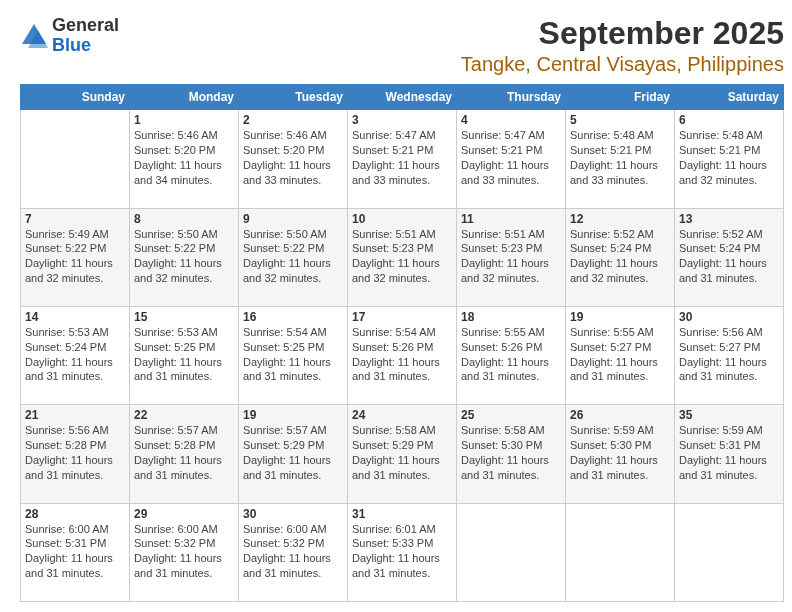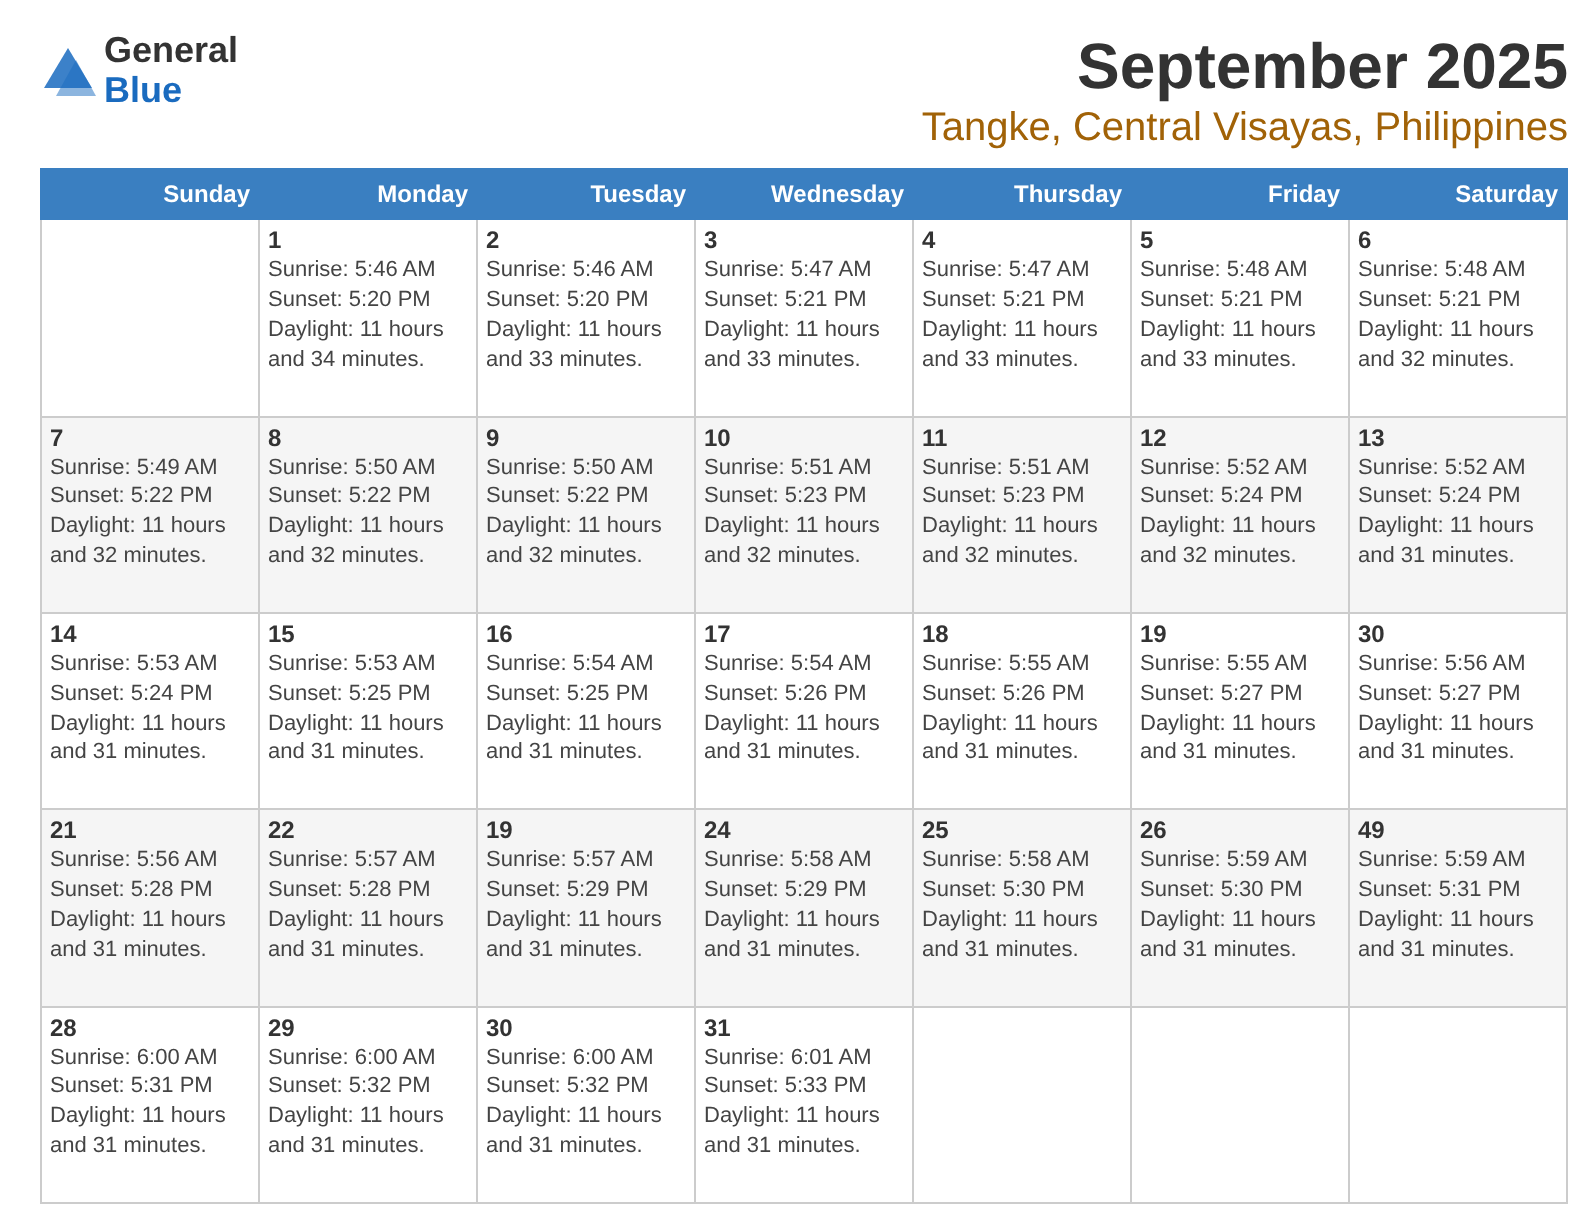--- a/index.html
+++ b/index.html
@@ -236,21 +236,21 @@
           </td>
           <td>
             <div class="day-num">25</div>
             <div class="day-info">Sunrise: 5:58 AM<br>Sunset: 5:30 PM<br>Daylight: 11 hours and 31 minutes.</div>
           </td>
           <td>
             <div class="day-num">26</div>
             <div class="day-info">Sunrise: 5:59 AM<br>Sunset: 5:30 PM<br>Daylight: 11 hours and 31 minutes.</div>
           </td>
           <td>
-            <div class="day-num">49</div>
+            <div class="day-num">35</div>
             <div class="day-info">Sunrise: 5:59 AM<br>Sunset: 5:31 PM<br>Daylight: 11 hours and 31 minutes.</div>
           </td>
         </tr>
         <tr>
           <td>
             <div class="day-num">28</div>
             <div class="day-info">Sunrise: 6:00 AM<br>Sunset: 5:31 PM<br>Daylight: 11 hours and 31 minutes.</div>
           </td>
           <td>
             <div class="day-num">29</div>

